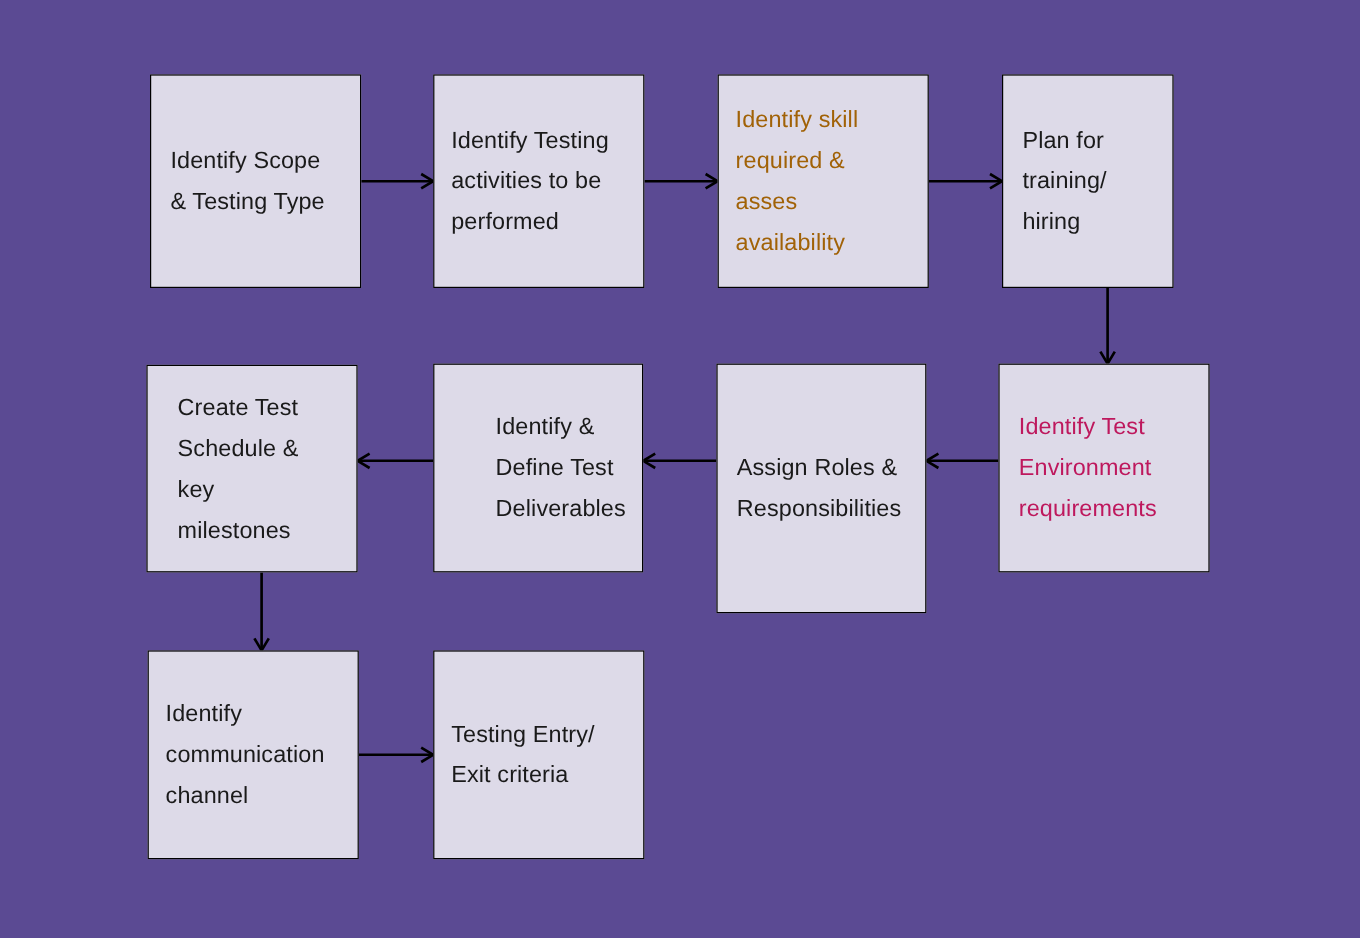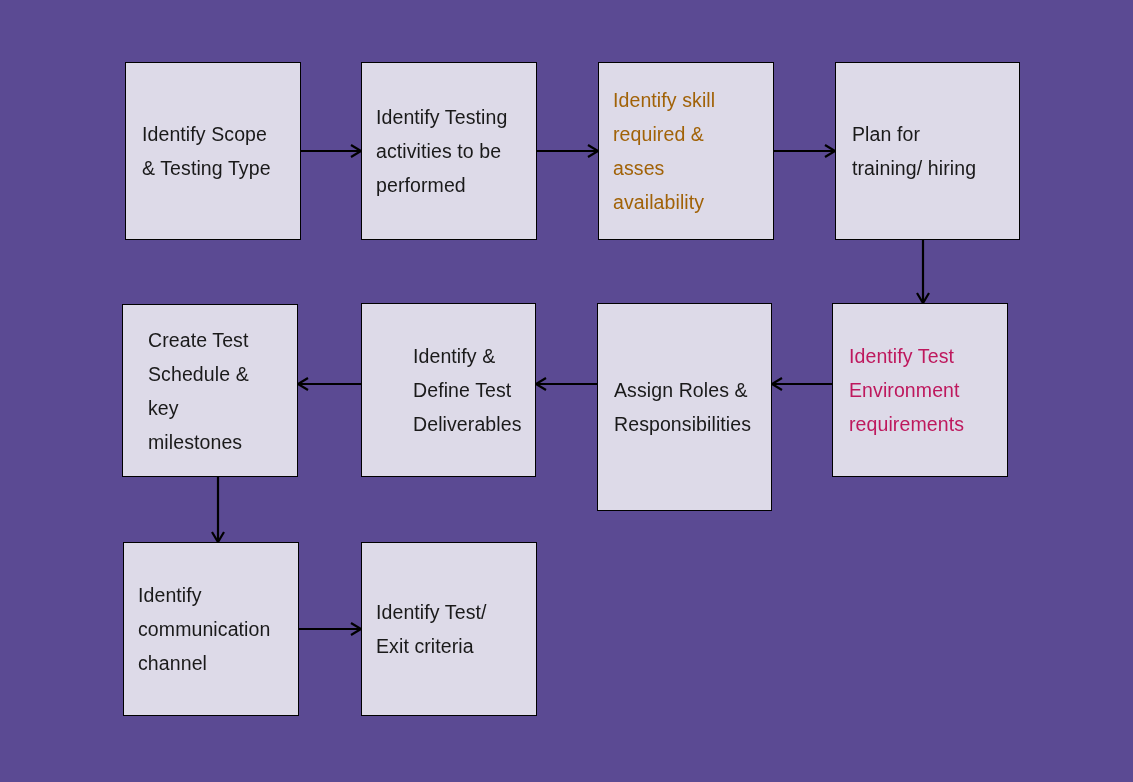--- a/index.html
+++ b/index.html
@@ -105,21 +105,21 @@
       <div class="node" style="left: 361px; top: 62px; width: 176px; height: 178px; background: rgb(221, 218, 232); border-color: rgb(0, 0, 0);">
         <span class="node-label" style="color: rgb(26, 26, 26);">Identify Testing
 activities to be
 performed</span>
       </div>
       <div class="node" style="left: 598px; top: 62px; width: 176px; height: 178px; background: rgb(221, 218, 232); border-color: rgb(0, 0, 0);">
         <span class="node-label" style="color: #a16207;">Identify skill
 required &amp; asses
 availability</span>
       </div>
-      <div class="node center" style="left: 835px; top: 62px; width: 185px; height: 178px; background: rgb(221, 218, 232); border-color: rgb(0, 0, 0);">
+      <div class="node center" style="left: 835px; top: 62px; width: 143px; height: 178px; background: rgb(221, 218, 232); border-color: rgb(0, 0, 0);">
         <span class="node-label" style="color: rgb(26, 26, 26);">Plan for
 training/ hiring</span>
       </div>
       <div class="node center" style="left: 832px; top: 303px; width: 176px; height: 174px; background: rgb(221, 218, 232); border-color: rgb(0, 0, 0);">
         <span class="node-label" style="color: #be185d;">Identify Test
 Environment
 requirements</span>
       </div>
       <div class="node center" style="left: 597px; top: 303px; width: 175px; height: 208px; background: rgb(221, 218, 232); border-color: rgb(0, 0, 0);">
         <span class="node-label" style="color: rgb(26, 26, 26);">Assign Roles &amp;
@@ -134,18 +134,18 @@
         <span class="node-label" style="color: rgb(26, 26, 26); padding-left: 25px;">Create Test
 Schedule &amp; key
 milestones</span>
       </div>
       <div class="node" style="left: 123px; top: 542px; width: 176px; height: 174px; background: rgb(221, 218, 232); border-color: rgb(0, 0, 0);">
         <span class="node-label" style="color: rgb(26, 26, 26);">Identify
 communication
 channel</span>
       </div>
       <div class="node" style="left: 361px; top: 542px; width: 176px; height: 174px; background: rgb(221, 218, 232); border-color: rgb(0, 0, 0);">
-        <span class="node-label" style="color: rgb(26, 26, 26);">Identify Test/
+        <span class="node-label" style="color: rgb(26, 26, 26);">Testing Entry/
 Exit criteria</span>
       </div>
     </div>
 
 </div>
 
 </body></html>

